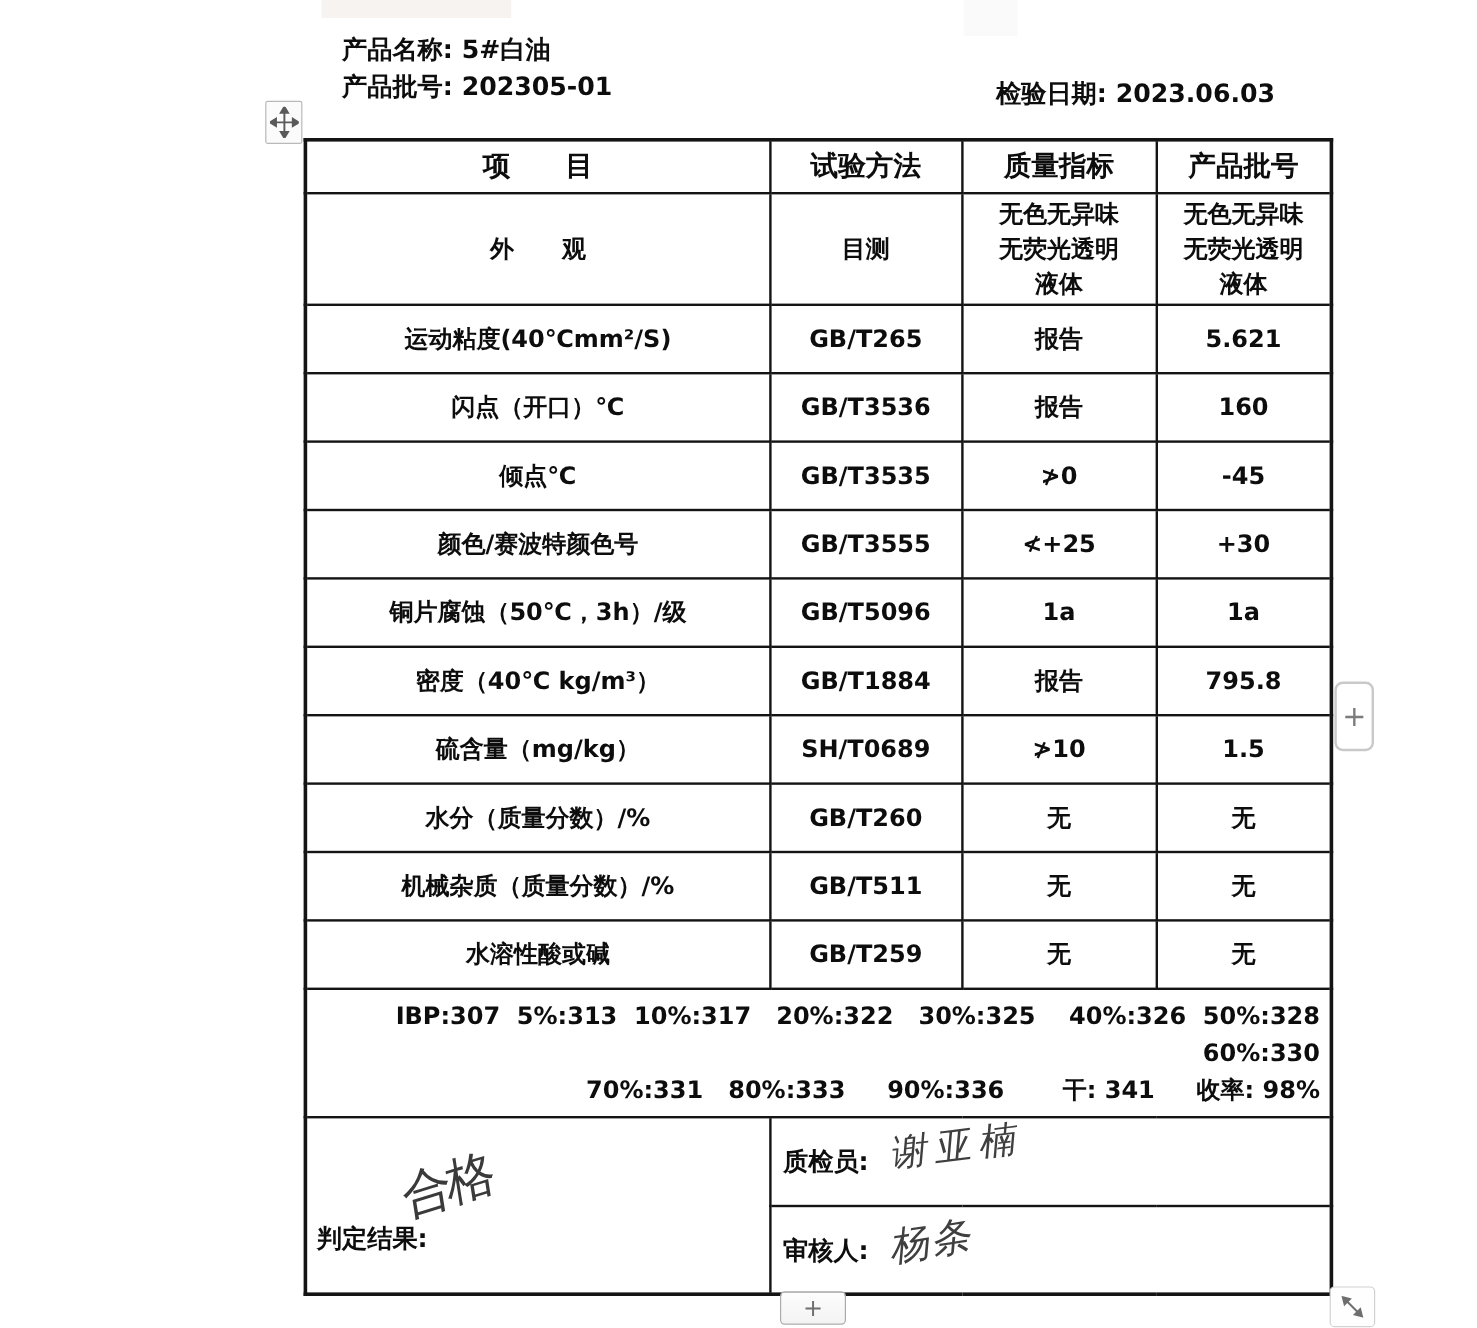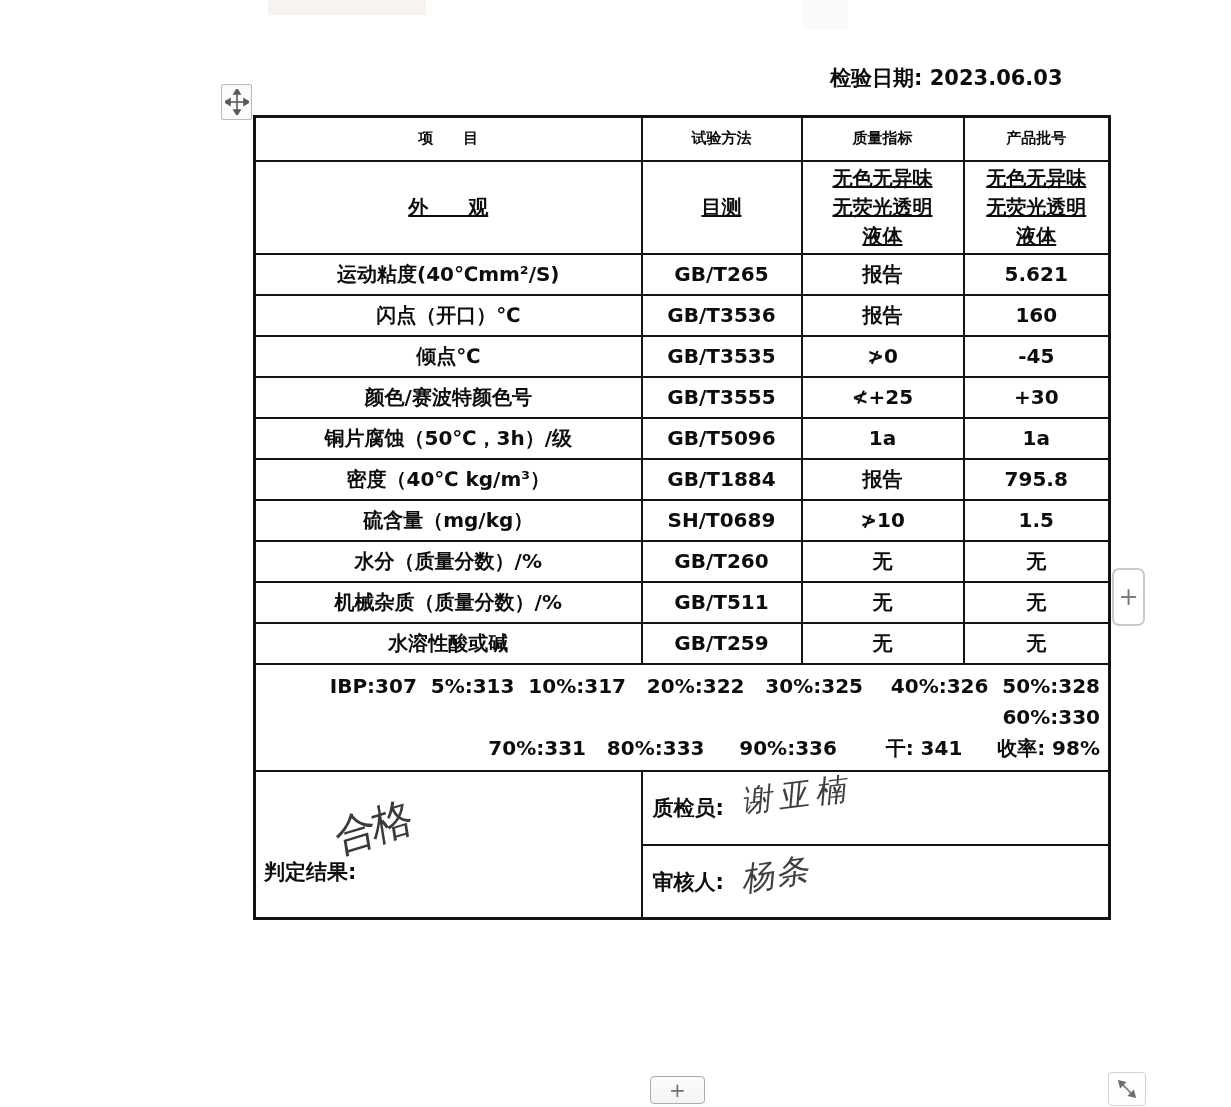--- a/index.html
+++ b/index.html
@@ -35,23 +35,23 @@
     border:3px solid #141414;
   }
   table.cert td, table.cert th {
     border:2px solid #141414;
     font-weight:bold; font-size:20px;
     text-align:center; vertical-align:middle;
     padding:2px 4px;
     overflow:hidden;
   }
   col.c1 { width:387px; } col.c2 { width:160px; } col.c3 { width:162px; } col.c4 { width:146px; }
-  tr.r-head  td { height:44px; font-size:15px; }
-  tr.r-appear td { height:70px; line-height:1.45;text-decoration:underline; }
-  tr.r-std   td { height:41px; }
+  tr.r-head  td { height:44px; font-size:23px; }
+  tr.r-appear td { height:70px; line-height:1.45; }
+  tr.r-std   td { height:57px; }
   tr.r-dist  td { height:95px; text-align:right; vertical-align:top; padding:6px 8px; line-height:1.55; font-size:20px; }
   tr.r-foot-a td { height:74px; } tr.r-foot-b td { height:74px;margin-left:16px; }
   .prewrap { white-space:pre-wrap; }
 
   
   td.cell-rel { position:relative; text-align:left; vertical-align:middle; }
   .verdict-label { position:absolute; left:8px; top:86px; font-size:21px; }
   .sig-pass {
     position:absolute; left:78px; top:28px;
     font-size:42px; font-weight:500; color:#3a3a3a;
@@ -88,20 +88,24 @@
   }
 </style>
 </head>
 <body>
 
 <div class="page">
 
   <div class="artifact-1"></div>
   <div class="artifact-2"></div>
 
+  <div class="doc-header">
+    <div>产品名称: 5#白油</div>
+    <div>产品批号: 202305-01</div>
+  </div>
   <div class="doc-date">检验日期: 2023.06.03</div>
 
   <div class="move-handle">
     <svg width="24" height="26" viewBox="0 0 24 26">
       <g stroke="#5a5a5a" stroke-width="1.6" fill="#5a5a5a">
         <line x1="12" y1="4" x2="12" y2="22"></line>
         <line x1="3" y1="13" x2="21" y2="13"></line>
         <polygon points="12,0 9,5 15,5"></polygon>
         <polygon points="12,26 9,21 15,21"></polygon>
         <polygon points="0,13 5,10 5,16"></polygon>

